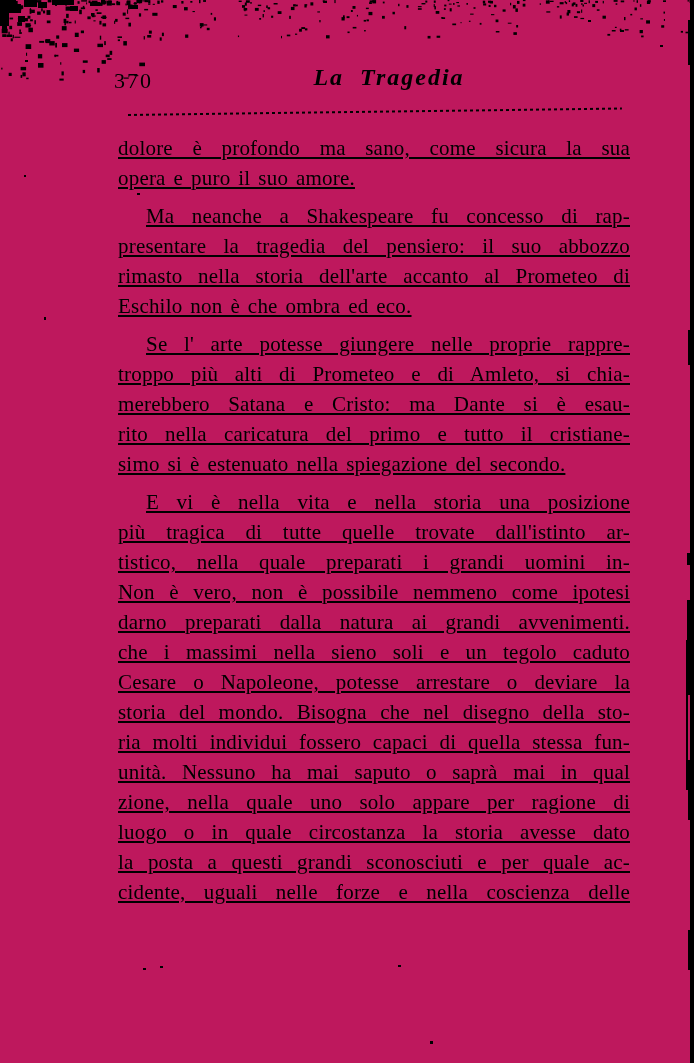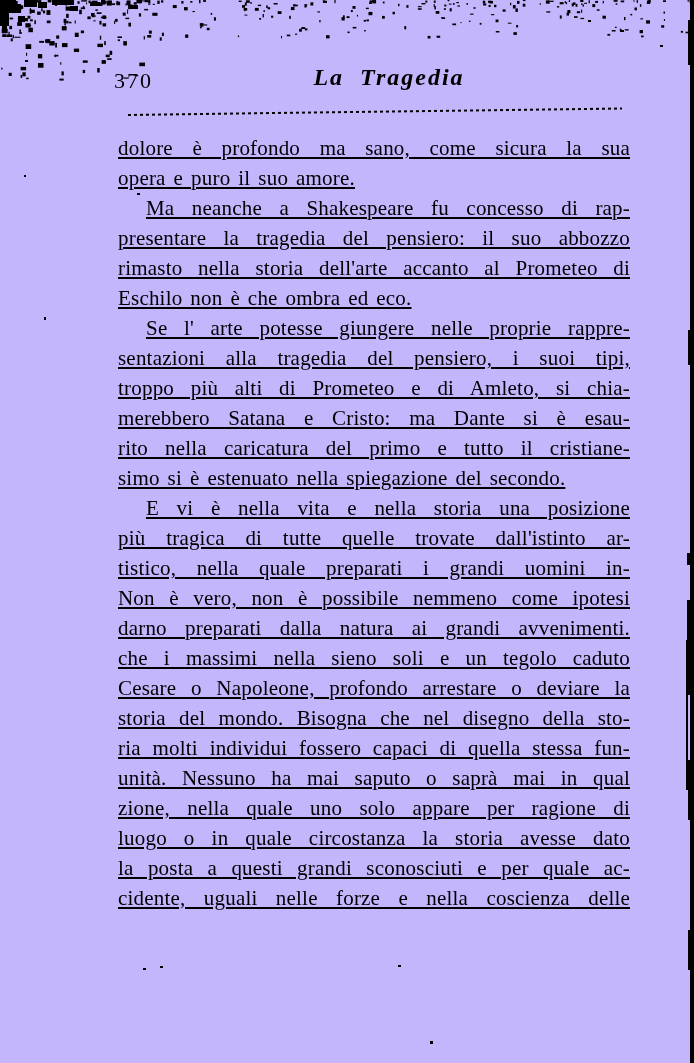--- a/index.html
+++ b/index.html
@@ -4,21 +4,21 @@
 <style>
   html, body {
     margin: 0;
     padding: 0;
     background: #ffffff;
   }
   #page {
     position: relative;
     width: 694px;
     height: 1063px;
-    background: #c4b5fd;
+    background: #be185d;
     overflow: hidden;
     font-family: "Liberation Serif", "DejaVu Serif", serif;
     color: #000;
   }
   
   .page-number {
     position: absolute;
     left: 114px;
     top: 68px;
     font-size: 22px;
@@ -64,20 +64,21 @@
     height: 30px;
     white-space: nowrap;
     text-align: justify;
     text-align-last: justify;
   }
   .tline.end {
     text-align-last: left;
   }
   .tline.indent {
     text-indent: 28px;
+    margin-top: 8px;
   }
   
   #noise-svg {
     position: absolute;
     left: 0;
     top: 0;
     width: 694px;
     height: 1063px;
     pointer-events: none;
   }
@@ -465,32 +466,31 @@
   <div class="header-rule"></div>
 
   <div class="body-text">
     <div class="tline">dolore è profondo ma sano, come sicura la sua</div>
     <div class="tline end">opera e puro il suo amore.</div>
     <div class="tline indent">Ma neanche a Shakespeare fu concesso di rap-</div>
     <div class="tline">presentare la tragedia del pensiero: il suo abbozzo</div>
     <div class="tline">rimasto nella storia dell'arte accanto al Prometeo di</div>
     <div class="tline end">Eschilo non è che ombra ed eco.</div>
     <div class="tline indent">Se l' arte potesse giungere nelle proprie rappre-</div>
-    <div class="tline">sentazioni alla tragedia del pensiero, i suoi tipi,</div>
     <div class="tline">troppo più alti di Prometeo e di Amleto, si chia-</div>
     <div class="tline">merebbero Satana e Cristo: ma Dante si è esau-</div>
     <div class="tline">rito nella caricatura del primo e tutto il cristiane-</div>
     <div class="tline end">simo si è estenuato nella spiegazione del secondo.</div>
     <div class="tline indent">E vi è nella vita e nella storia una posizione</div>
     <div class="tline">più tragica di tutte quelle trovate dall'istinto ar-</div>
     <div class="tline">tistico, nella quale preparati i grandi uomini in-</div>
     <div class="tline">Non è vero, non è possibile nemmeno come ipotesi</div>
     <div class="tline">darno preparati dalla natura ai grandi avvenimenti.</div>
     <div class="tline">che i massimi nella sieno soli e un tegolo caduto</div>
-    <div class="tline">Cesare o Napoleone, profondo arrestare o deviare la</div>
+    <div class="tline">Cesare o Napoleone, potesse arrestare o deviare la</div>
     <div class="tline">storia del mondo. Bisogna che nel disegno della sto-</div>
     <div class="tline">ria molti individui fossero capaci di quella stessa fun-</div>
     <div class="tline">unità. Nessuno ha mai saputo o saprà mai in qual</div>
     <div class="tline">zione, nella quale uno solo appare per ragione di</div>
     <div class="tline">luogo o in quale circostanza la storia avesse dato</div>
     <div class="tline">la posta a questi grandi sconosciuti e per quale ac-</div>
     <div class="tline">cidente, uguali nelle forze e nella coscienza delle</div>
   </div>
 
 </div>

